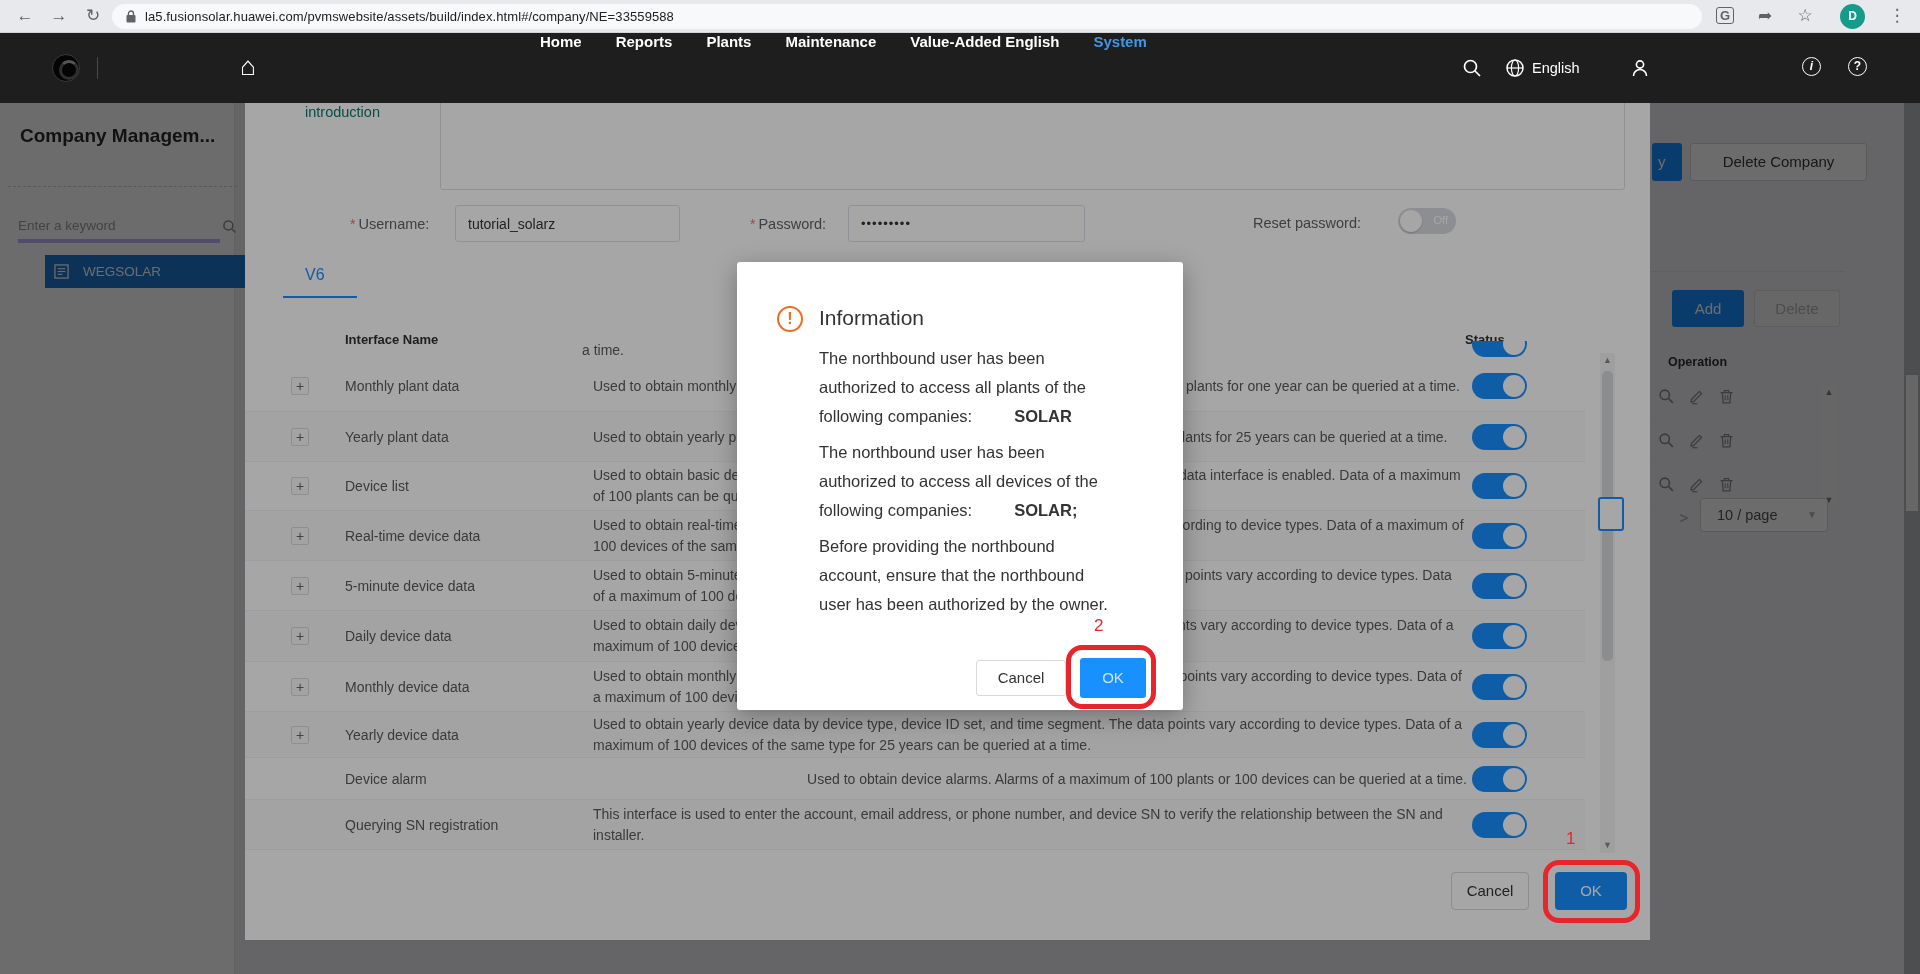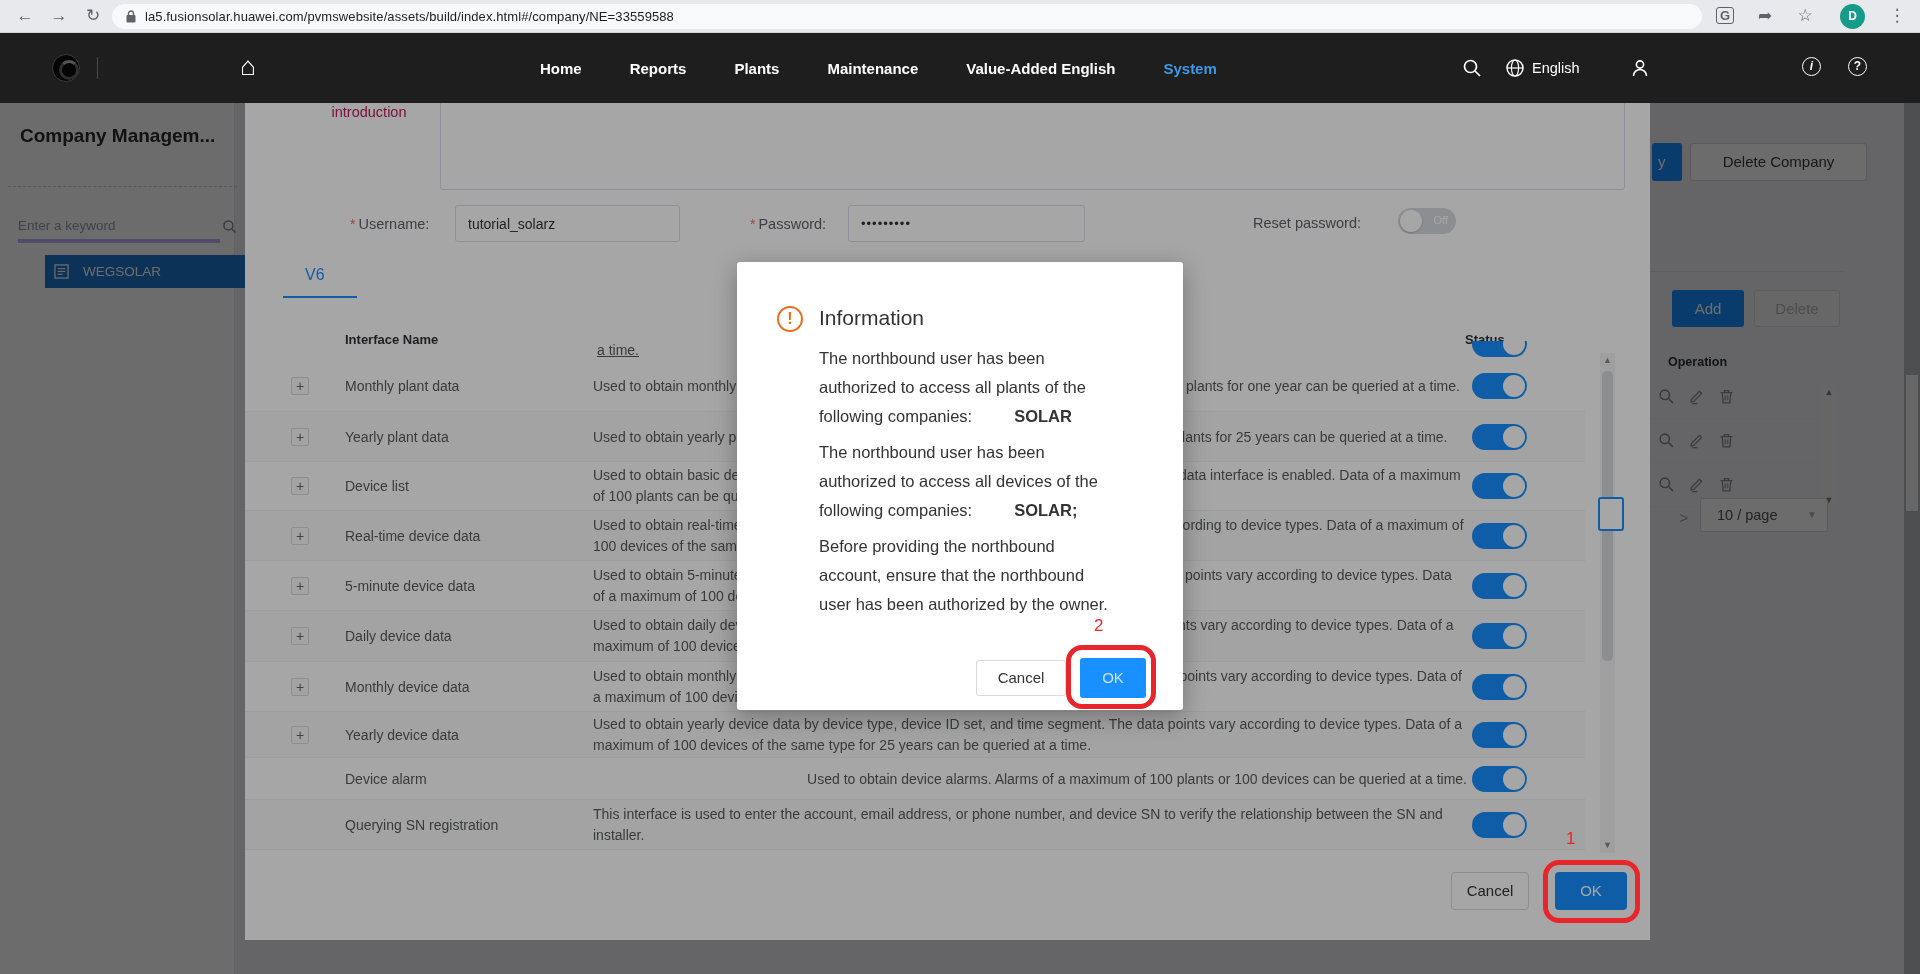--- a/index.html
+++ b/index.html
@@ -19,21 +19,21 @@
     background:#149b8a; color:#fff; font-size:12px; font-weight:bold; text-align:center; line-height:25px; }
 
   
   #app-header { position:absolute; left:0; top:33px; width:1920px; height:70px; background:#1e1e1e; z-index:90; }
   #logo-circle { position:absolute; left:52px; top:21px; width:28px; height:28px; border-radius:50%;
     background:#050505; border:1px solid #3a3a3a; overflow:hidden; }
   #logo-circle:after{ content:""; position:absolute; left:6px; top:5px; width:14px; height:14px;
     border:3px solid #2f2f2f; border-top-color:#555; border-radius:50%; }
   #header-divider { position:absolute; left:97px; top:24px; width:1px; height:22px; background:#4a4a4a; }
   #home-icon { position:absolute; left:240px; top:18px; color:#fff; font-size:26px; }
-  #main-nav { position:absolute; left:540px; top:0; height:70px; display:flex; align-items:center; gap:48px; }
+  #main-nav { position:absolute; left:540px; top:0; height:70px; display:flex; gap:34px; }
   .nav-item { color:#ffffff; font-size:15px; font-weight:600; }
   .nav-item.active { color:#4098e5; }
   .hdr-ico { position:absolute; top:25px; width:20px; height:20px; color:#fff; }
   #lang-label { position:absolute; left:1532px; top:27px; color:#fff; font-size:14.5px; }
   .ring-ico { position:absolute; top:24px; width:19px; height:19px; border:1.6px solid #fff; border-radius:50%;
     color:#fff; font-size:12px; text-align:center; line-height:17px; font-weight:bold; }
 
   
   #content { position:absolute; left:0; top:103px; width:1920px; height:871px; background:#eef0f3; }
 
@@ -75,22 +75,22 @@
   #page-scroll-strip { position:absolute; left:1904px; top:0; width:16px; height:871px; background:#b7babd; }
   #page-scroll-thumb { position:absolute; left:2px; top:272px; width:12px; height:136px; background:#f4f4f4; }
 
   
   #overlay1 { position:absolute; left:0; top:0; width:1920px; height:871px; background:rgba(0,0,0,.35); z-index:10; }
   #overlay2 { position:absolute; left:0; top:0; width:1920px; height:871px; background:rgba(0,0,0,.35); z-index:30; }
 
   
   #card { position:absolute; left:245px; top:0; width:1405px; height:837px; background:#fff; z-index:20;
     overflow:hidden; }
-  #intro-label { position:absolute; left:60px; top:1px; width:128px; text-align:center;
-    font-size:14.5px; color:#be185d; }
+  #intro-label { position:absolute; left:60px; top:1px; width:128px; text-align:left;
+    font-size:14.5px; color:#0f766e; }
   #intro-textarea { position:absolute; left:195px; top:-10px; width:1185px; height:97px;
     border:1px solid #dcdfe6; border-radius:3px; resize:none; outline:none; }
   .req-star { color:#f56c6c; font-size:14px; margin-right:3px; }
   .form-label { font-size:14.5px; color:#606266; }
   #username-label-wrap { position:absolute; left:84px; top:112px;margin-left:21px; }
   #username-input { position:absolute; left:210px; top:102px; width:225px; height:37px;
     border:1px solid #dcdfe6; border-radius:3px; padding-left:12px; font-size:14px; color:#333; outline:none; }
   #password-label-wrap { position:absolute; left:505px; top:112px; }
   #password-input { position:absolute; left:603px; top:102px; width:237px; height:37px;
     border:1px solid #dcdfe6; border-radius:3px; padding-left:12px; font-size:13px; color:#333;
@@ -103,21 +103,21 @@
   #reset-toggle .off-label { position:absolute; right:8px; top:6px; font-size:11px; color:#fff; }
 
   #v6-tab { position:absolute; left:60px; top:163px; font-size:16px; color:#1890ff; }
   #v6-underline { position:absolute; left:38px; top:193px; width:74px; height:2px; background:#1890ff; }
 
   
   #thead { position:absolute; left:0; top:219px; width:1340px; height:36px; }
   .th { position:absolute; top:10px; font-size:13px; font-weight:bold; color:#303133; }
   #th-name { left:100px; } #th-desc { left:364px;margin-top:48px; } #th-status { left:1220px; }
   #clipped-row { position:absolute; left:0; top:238px; width:1340px; height:20px; overflow:hidden; }
-  #clipped-desc { position:absolute; left:352px; top:1px; font-size:14px; color:#5a5a5a;text-decoration:underline; }
+  #clipped-desc { position:absolute; left:337px; top:1px; font-size:14px; color:#5a5a5a; }
   #clipped-toggle { position:absolute; left:1227px; top:-10px; }
   #tbody { position:absolute; left:0; top:258px; width:1340px; }
   .trow { position:relative; border-bottom:1px solid #f0f1f3; }
   .trow.even { background:#fff; } .trow.odd { background:#fafbfc; }
   .expander { position:absolute; left:46px; top:50%; margin-top:-9px; width:18px; height:18px;
     border:1px solid #dadada; border-radius:2px; background:#fafafa; color:#666;
     font-size:14px; line-height:16px; text-align:center; }
   .iname { position:absolute; left:100px; top:50%; transform:translateY(-50%); font-size:14px; color:#5a5a5a; }
   .idesc { position:absolute; left:348px; top:50%; transform:translateY(-50%); width:874px;
     font-size:14px; line-height:21px; color:#5a5a5a; }

